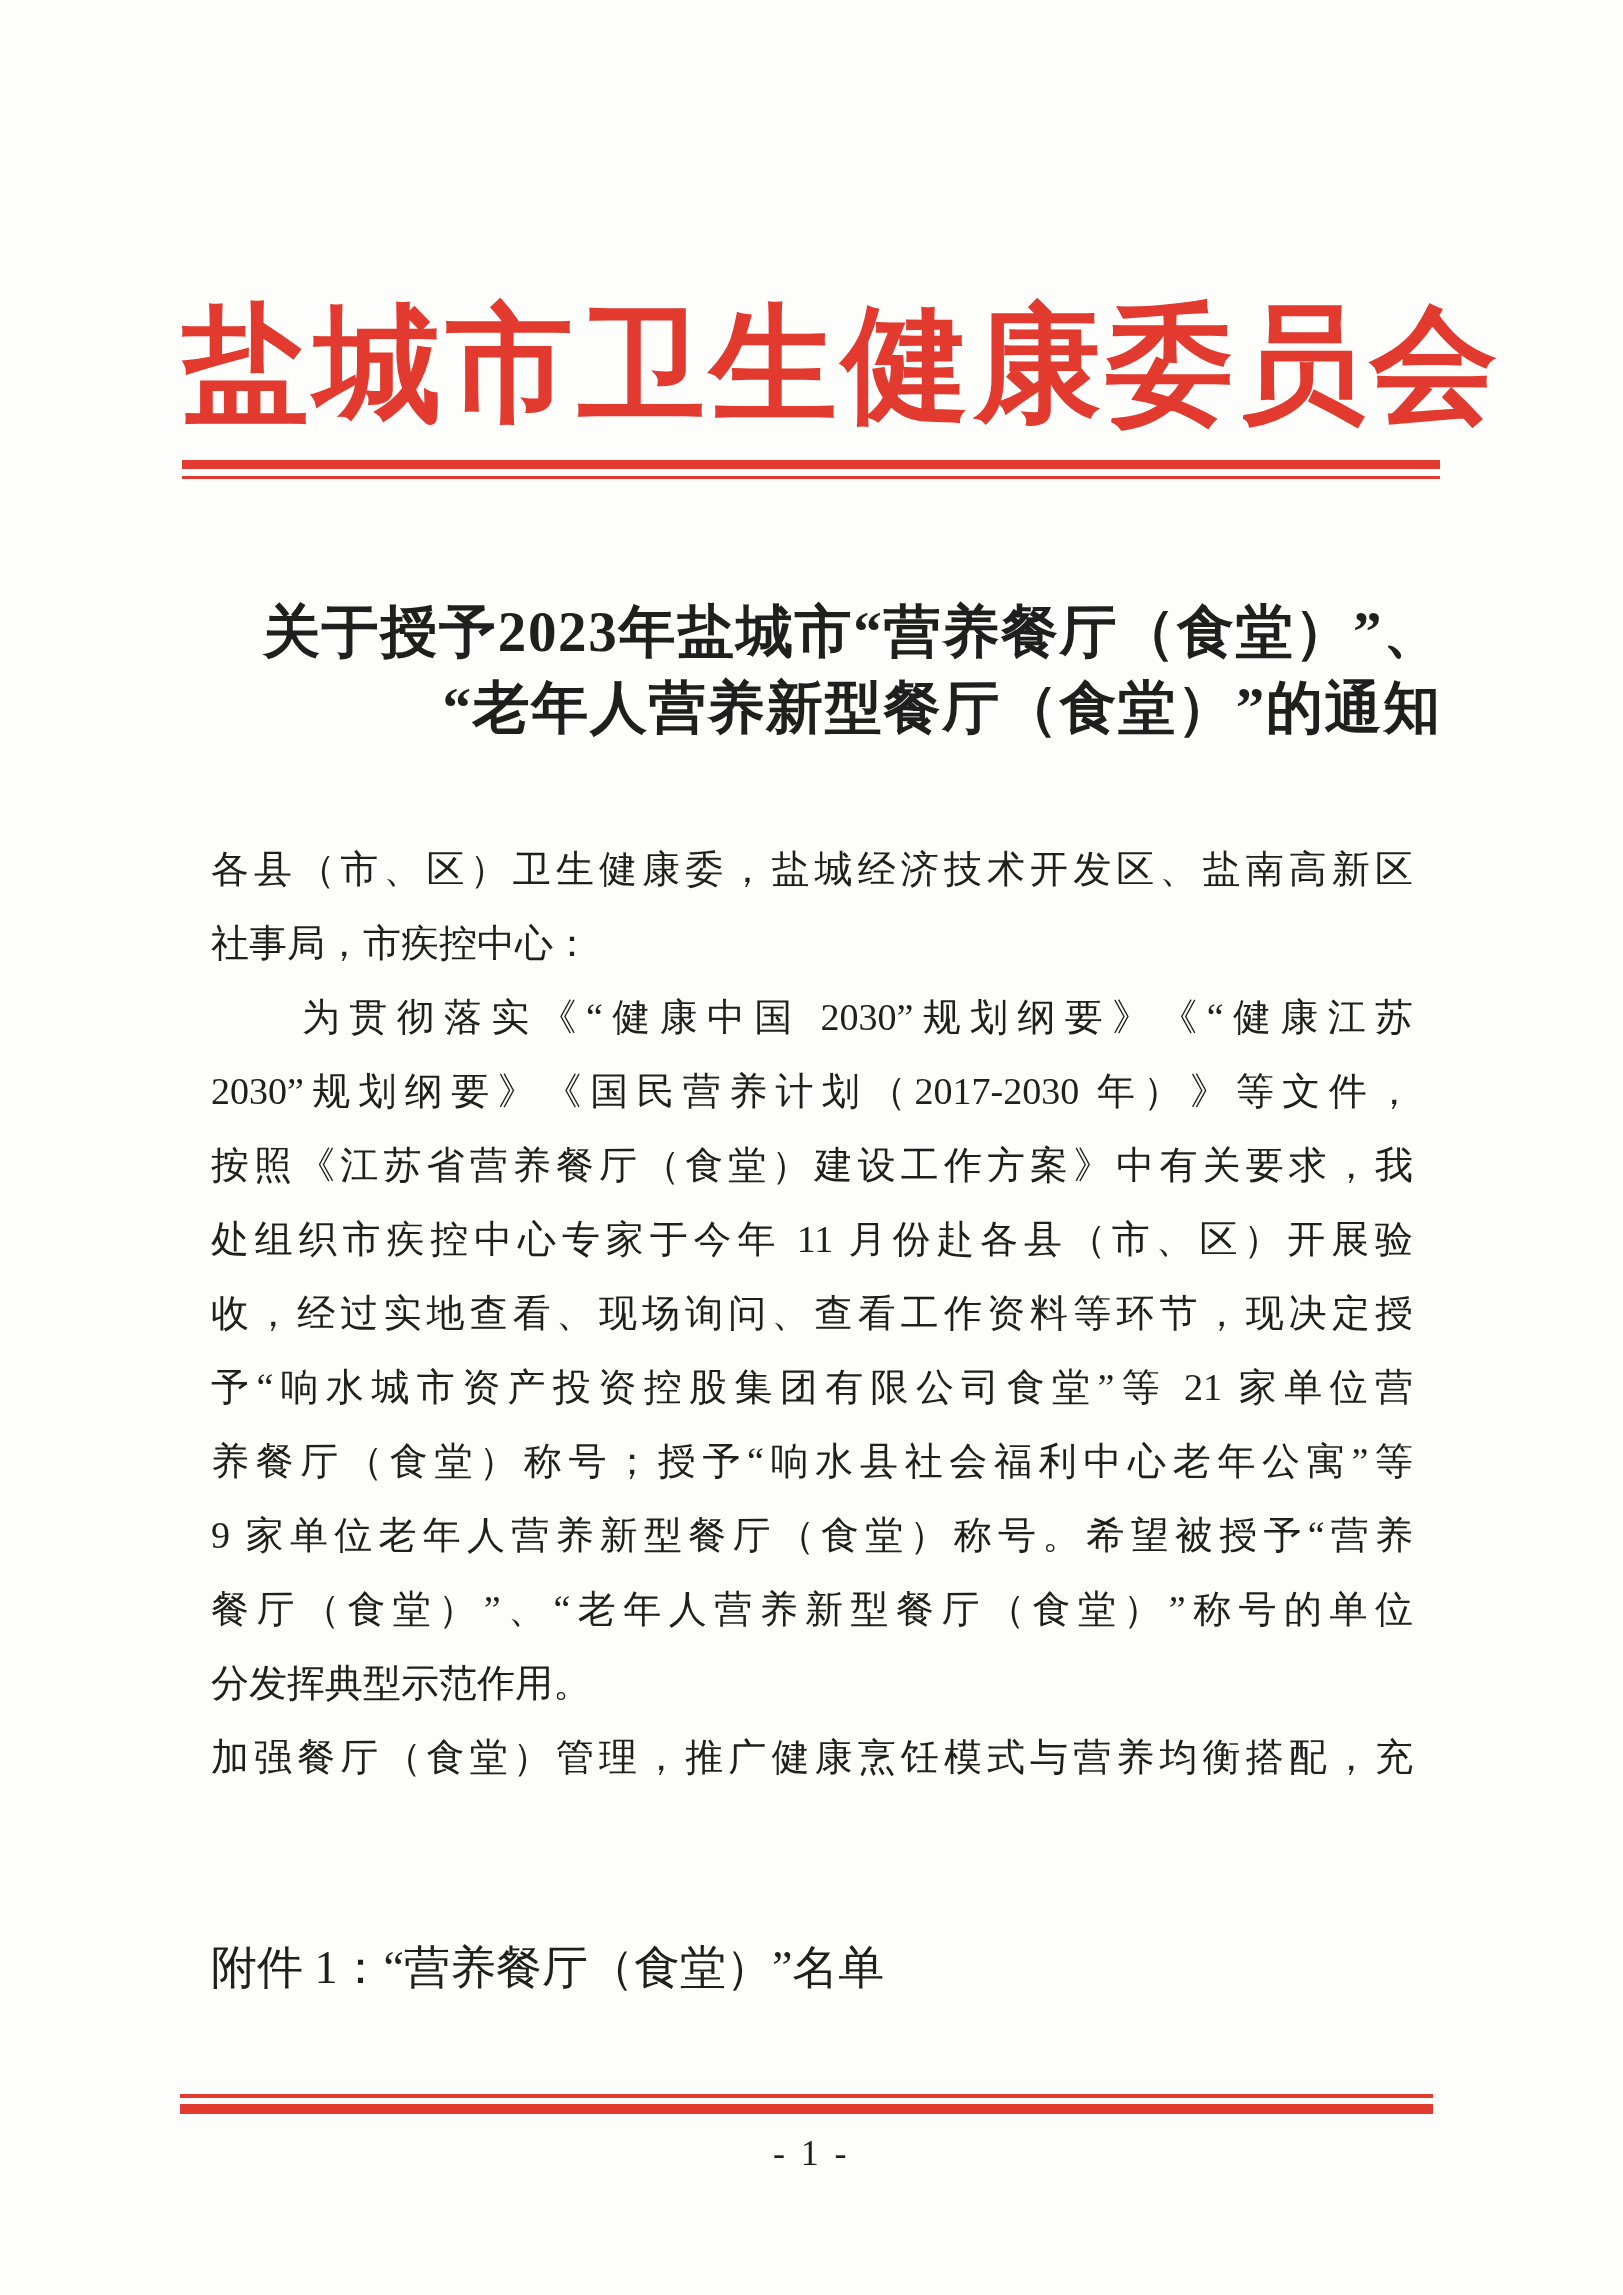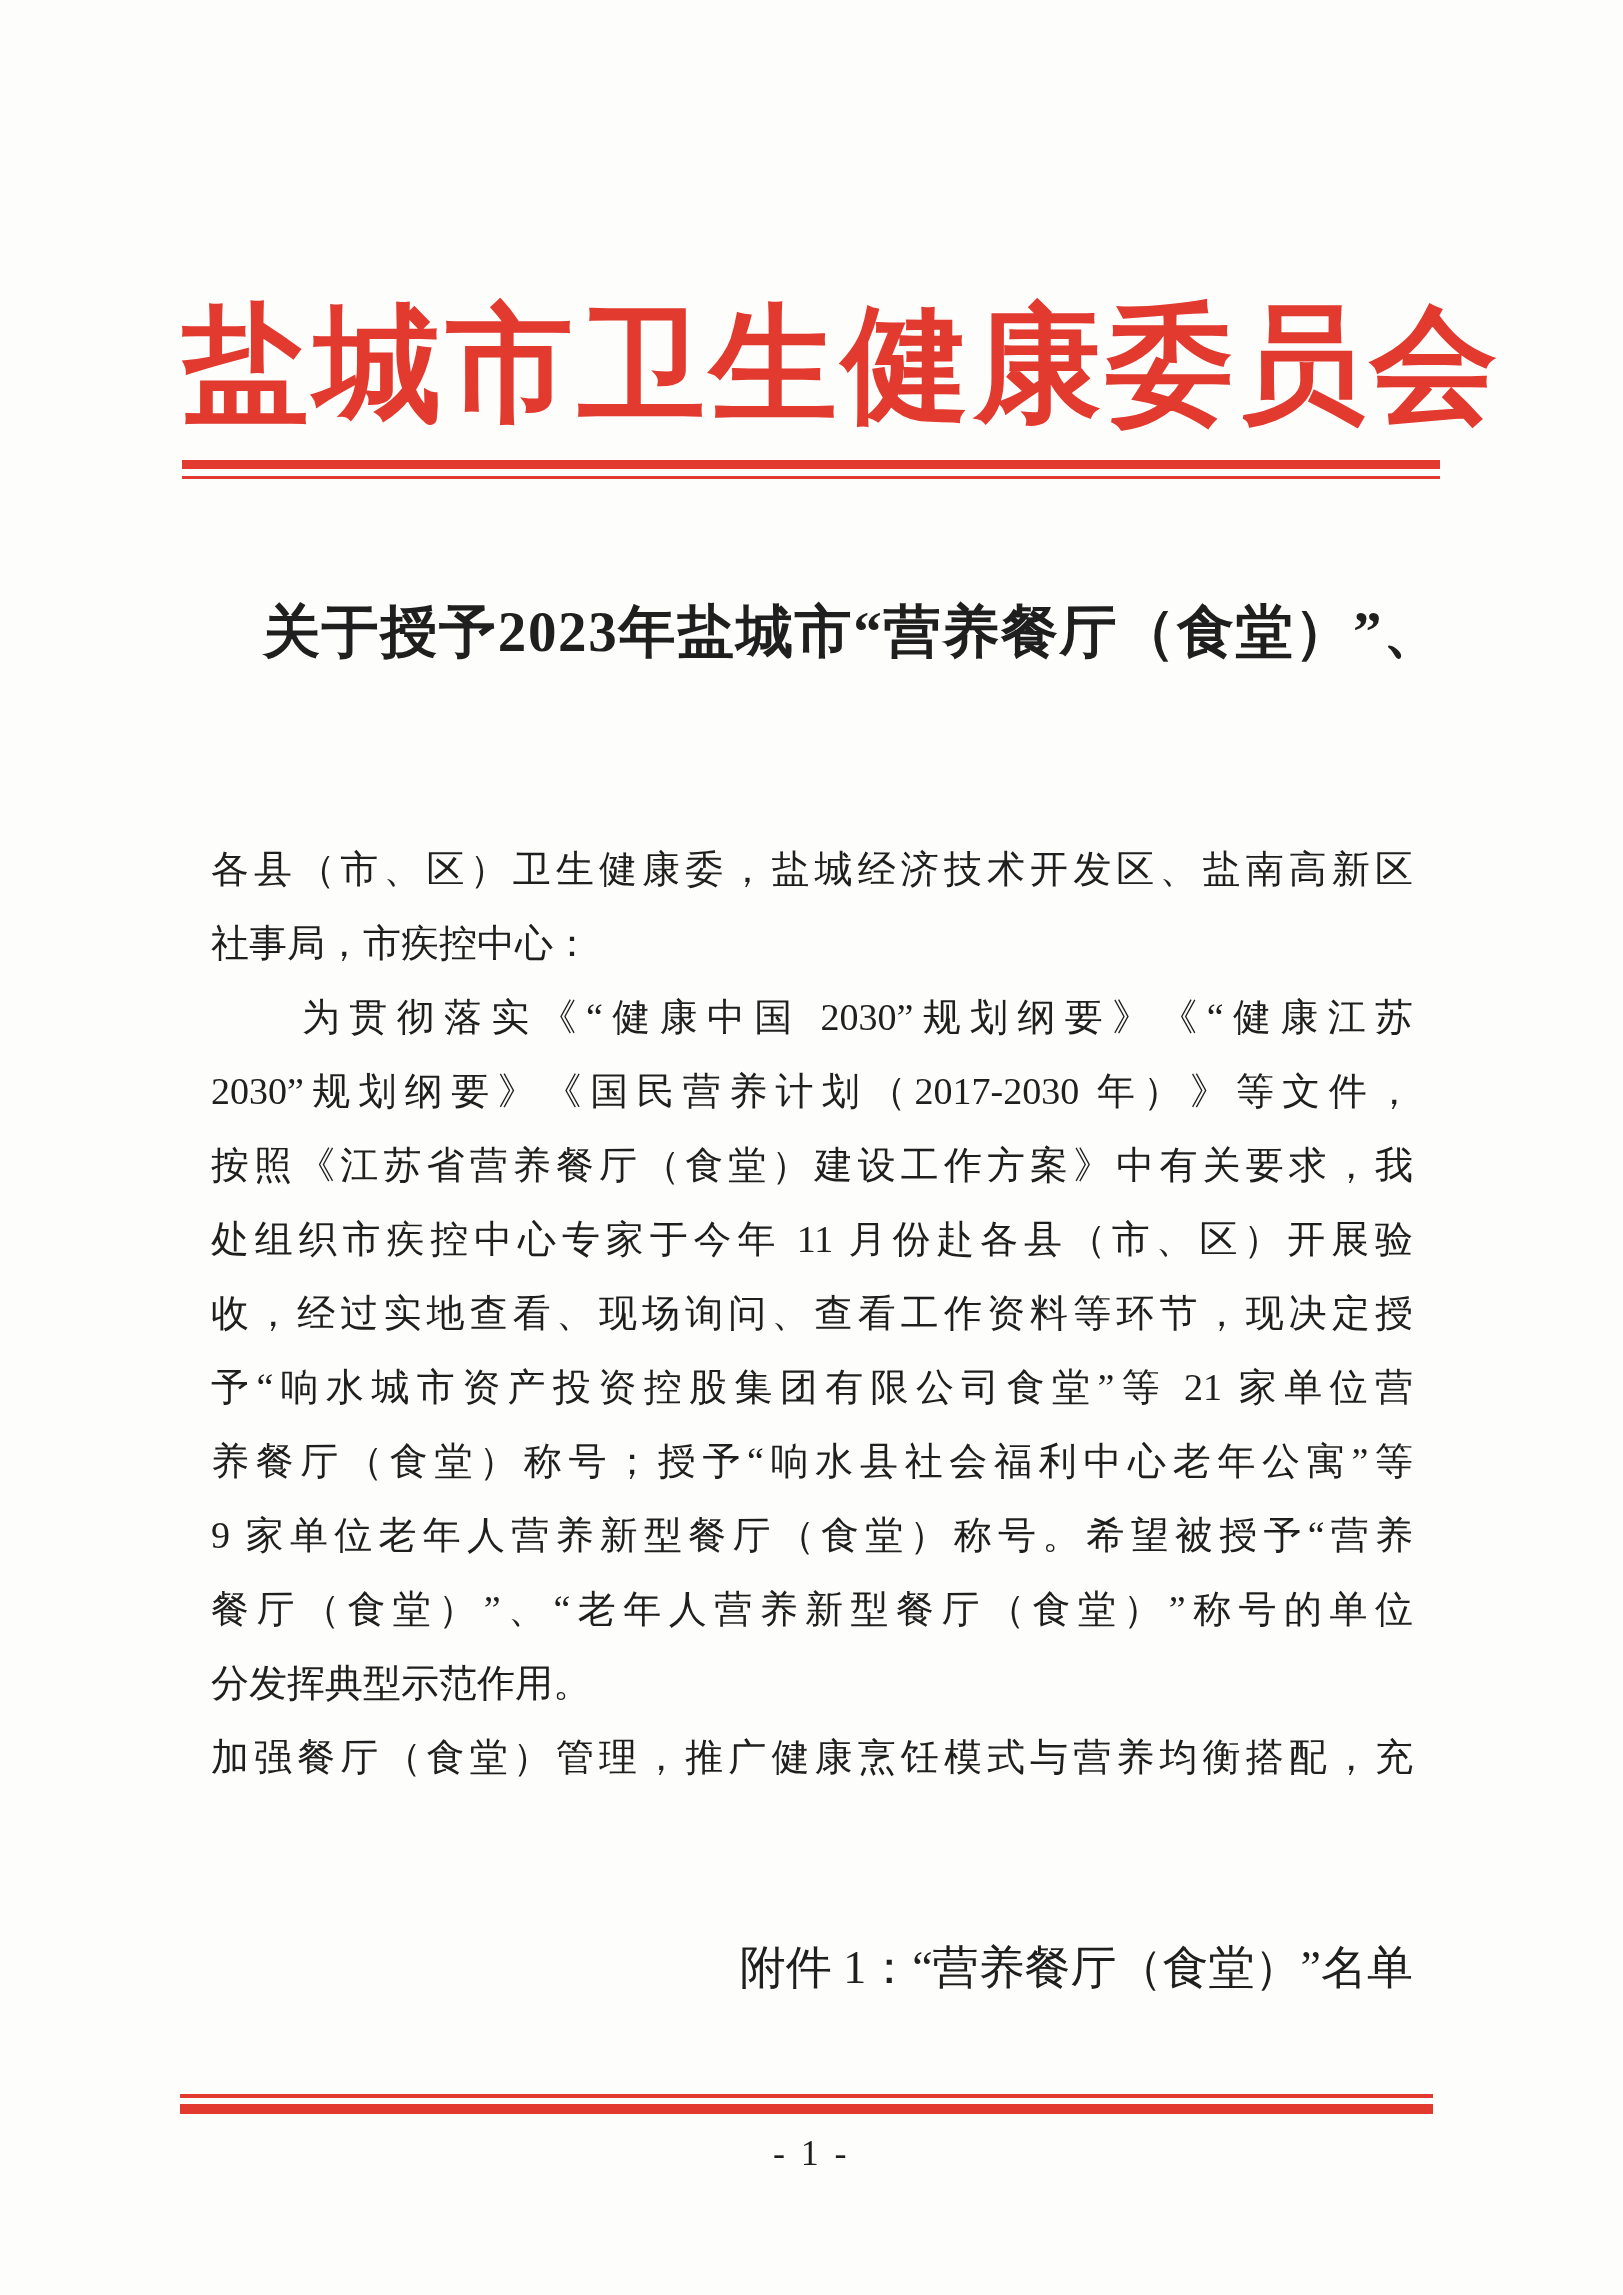--- a/index.html
+++ b/index.html
@@ -56,21 +56,21 @@
     text-align-last:justify;
     text-justify:inter-character;
     white-space:nowrap;
   }
   .line.left{text-align:center;text-align-last:left;}
   .line.indent{padding-left:91px;}
   
   .attachment{
     position:absolute;top:1938px;left:211px;width:1202px;
     font-size:46px;line-height:59px;
-    text-align:right;
+    text-align:left;
   }
   
   .page-number{
     position:absolute;top:2134px;left:0;width:1623px;
     text-align:center;
     font-size:36px;line-height:39px;
     letter-spacing:3.4px;
   }
 </style>
 </head>
@@ -81,20 +81,21 @@
   <div class="letterhead">盐城市卫生健康委员会</div>
 
   <div class="rule rule-top">
     <div class="bar thick"></div>
     <div class="gap"></div>
     <div class="bar thin"></div>
   </div>
 
   <div class="doc-title">
     <div>关于授予2023年盐城市“营养餐厅（食堂）”、</div>
+    <div>“老年人营养新型餐厅（食堂）”的通知</div>
   </div>
 
   <div class="body-block">
     <div class="line">各县（市、区）卫生健康委，盐城经济技术开发区、盐南高新区</div>
     <div class="line left">社事局，市疾控中心：</div>
     <div class="line indent">为贯彻落实《“健康中国 2030”规划纲要》《“健康江苏</div>
     <div class="line">2030”规划纲要》《国民营养计划（2017-2030 年）》等文件，</div>
     <div class="line">按照《江苏省营养餐厅（食堂）建设工作方案》中有关要求，我</div>
     <div class="line">处组织市疾控中心专家于今年 11 月份赴各县（市、区）开展验</div>
     <div class="line">收，经过实地查看、现场询问、查看工作资料等环节，现决定授</div>

